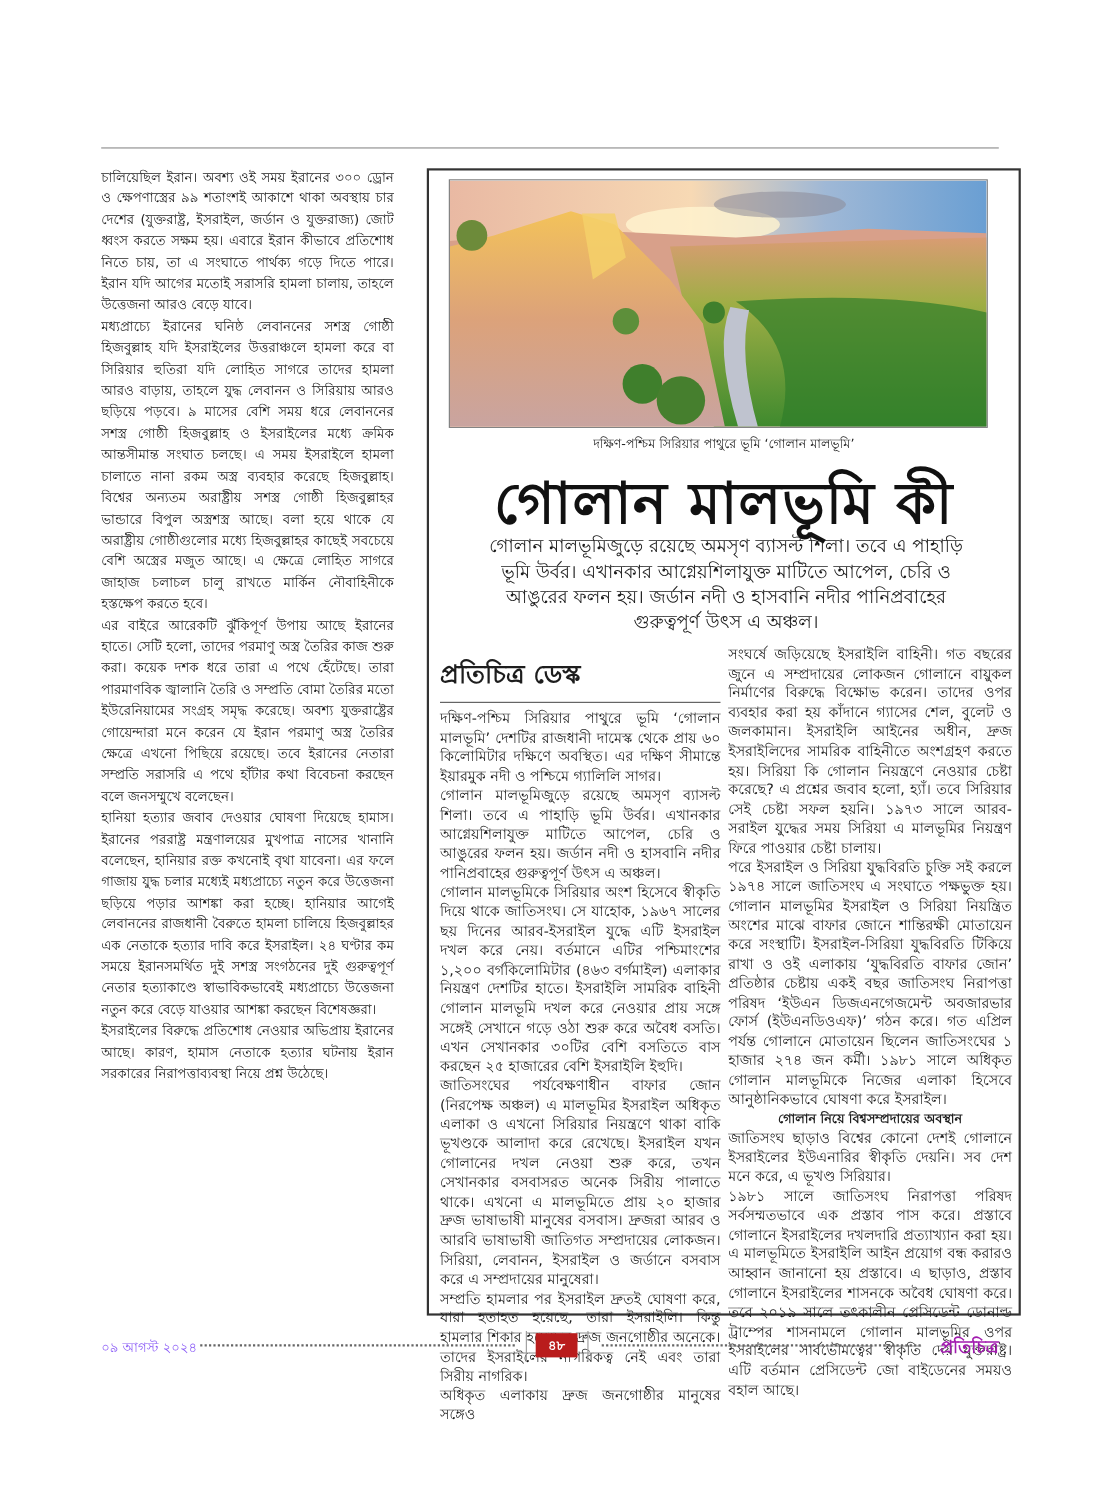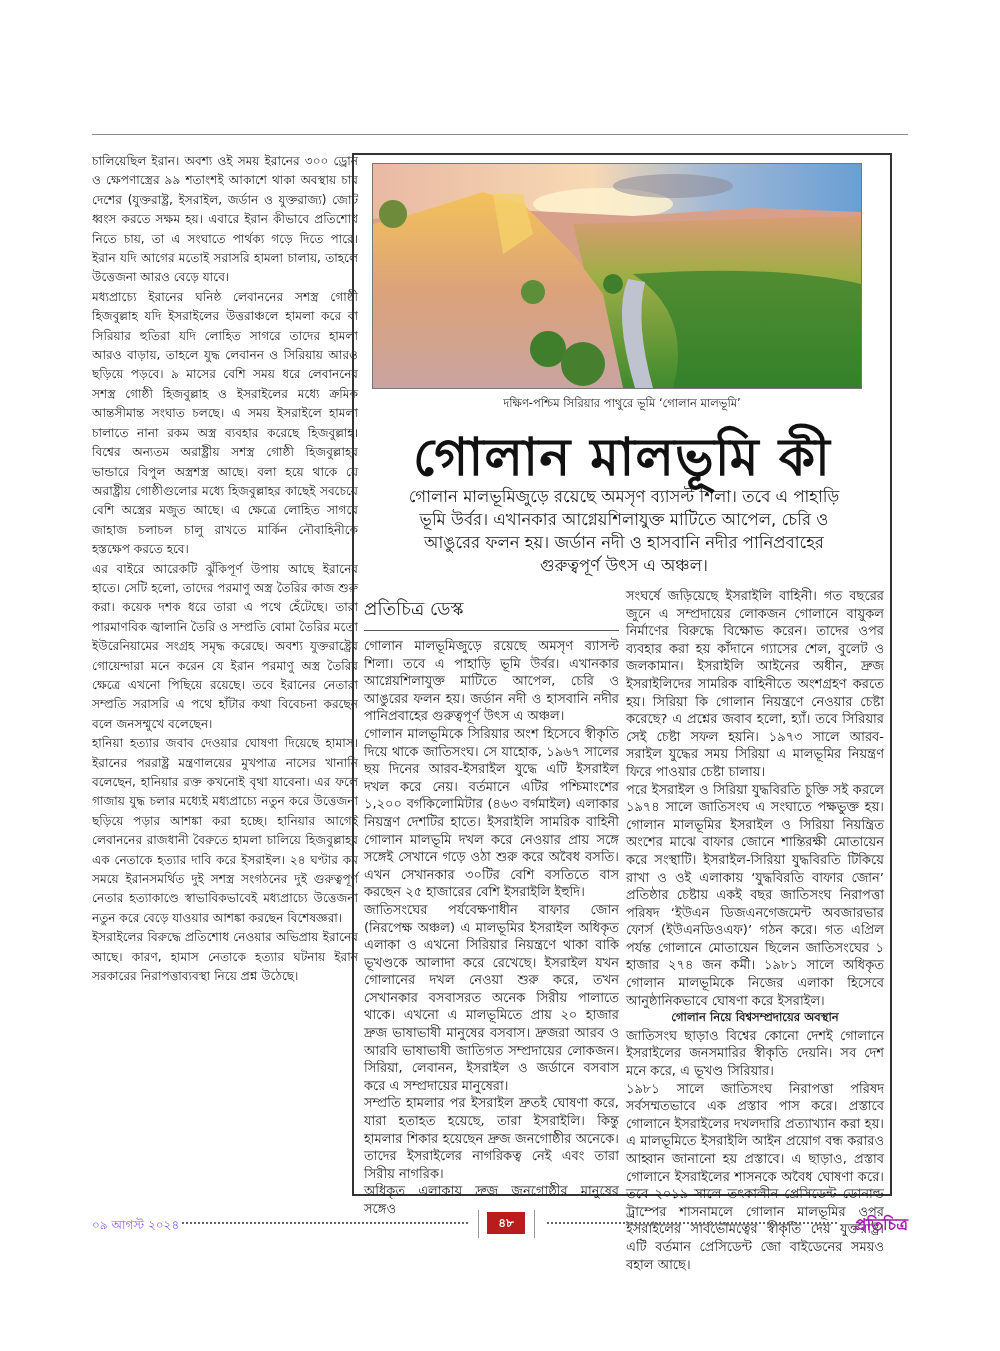--- a/index.html
+++ b/index.html
@@ -5,35 +5,35 @@
   html, body { margin: 0; padding: 0; background: #ffffff; }
   body { width: 1000px; height: 1351px; position: relative; overflow: hidden;
          font-family: "DejaVu Sans", "Liberation Sans", sans-serif; color: #1d1d1d; }
   .top-rule { position: absolute; left: 92px; top: 134px; width: 816px; height: 1px; background: #8a8a8a; }
 
   
   .left-col { position: absolute; left: 92px; top: 152px; width: 266px; }
   .body-p { font-size: 12.1px; line-height: 19.4px; text-align: justify; margin: 0; }
 
   
-  .feature-box { position: absolute; left: 352px; top: 153px; width: 540px; height: 1043px;
+  .feature-box { position: absolute; left: 388px; top: 153px; width: 540px; height: 1043px;
                  border: 2px solid #333; box-sizing: border-box; }
   .photo { position: absolute; left: 18px; top: 8px; width: 488px; height: 224px;
            border: 1px solid #777; overflow: hidden; }
   .photo svg { display: block; width: 100%; height: 100%; }
   .caption { position: absolute; left: 0; width: 100%; top: 240px; text-align: center;
              font-size: 11.5px; color: #222; }
   .headline { position: absolute; left: 0; width: 100%; top: 262px; text-align: center;
               font-size: 52px; font-weight: bold; color: #111; letter-spacing: 1px; }
   .deck { position: absolute; left: 40px; width: 460px; top: 330px; text-align: center;
           font-size: 16.5px; line-height: 23px; color: #1a1a1a; }
 
   .col2 { position: absolute; left: 10px; top: 440px; width: 255px; }
   .col3 { position: absolute; left: 272px; top: 432px; width: 258px; }
-  .byline { font-size: 18px; font-weight: normal; padding-bottom: 4px; border-bottom: 1.5px solid #555;
+  .byline { font-size: 23px; font-weight: bold; padding-bottom: 4px; border-bottom: 1.5px solid #555;
             margin-bottom: 6px; }
   .box-p { font-size: 13px; line-height: 17.6px; text-align: justify; margin: 0; }
   .subhead { font-size: 11.6px; font-weight: bold; text-align: center; margin: 0; line-height: 17.6px; }
 
   
   .footer { position: absolute; left: 92px; top: 1210px; width: 816px; height: 28px; }
   .footer-date { position: absolute; left: 0; top: 6px; font-size: 12px; color: #8b5cf6; }
   .footer-dots-l { position: absolute; left: 90px; top: 12px; width: 286px; border-top: 2px dotted #666; }
   .footer-sep-l { position: absolute; left: 386px; top: 0; width: 1px; height: 28px; background: #999; }
   .page-num { position: absolute; left: 395px; top: 2px; width: 38px; height: 22px; background: #b91c1c;
@@ -91,32 +91,33 @@
       <circle cx="160" cy="128" r="12" fill="#5d8f3a"></circle>
       <circle cx="20" cy="50" r="14" fill="#6d8b3a"></circle>
     </svg>
   </div>
   <div class="caption">দক্ষিণ-পশ্চিম সিরিয়ার পাথুরে ভূমি ‘গোলান মালভূমি’</div>
   <div class="headline">গোলান মালভূমি কী</div>
   <div class="deck">গোলান মালভূমিজুড়ে রয়েছে অমসৃণ ব্যাসল্ট শিলা। তবে এ পাহাড়ি ভূমি উর্বর। এখানকার আগ্নেয়শিলাযুক্ত মাটিতে আপেল, চেরি ও আঙুরের ফলন হয়। জর্ডান নদী ও হাসবানি নদীর পানিপ্রবাহের গুরুত্বপূর্ণ উৎস এ অঞ্চল।</div>
 
   <div class="col2">
     <div class="byline">প্রতিচিত্র ডেস্ক</div>
+    <p class="box-p">দক্ষিণ-পশ্চিম সিরিয়ার পাথুরে ভূমি ‘গোলান মালভূমি’ দেশটির রাজধানী দামেস্ক থেকে প্রায় ৬০ কিলোমিটার দক্ষিণে অবস্থিত। এর দক্ষিণ সীমান্তে ইয়ারমুক নদী ও পশ্চিমে গ্যালিলি সাগর।</p>
     <p class="box-p">গোলান মালভূমিজুড়ে রয়েছে অমসৃণ ব্যাসল্ট শিলা। তবে এ পাহাড়ি ভূমি উর্বর। এখানকার আগ্নেয়শিলাযুক্ত মাটিতে আপেল, চেরি ও আঙুরের ফলন হয়। জর্ডান নদী ও হাসবানি নদীর পানিপ্রবাহের গুরুত্বপূর্ণ উৎস এ অঞ্চল।</p>
     <p class="box-p">গোলান মালভূমিকে সিরিয়ার অংশ হিসেবে স্বীকৃতি দিয়ে থাকে জাতিসংঘ। সে যাহোক, ১৯৬৭ সালের ছয় দিনের আরব-ইসরাইল যুদ্ধে এটি ইসরাইল দখল করে নেয়। বর্তমানে এটির পশ্চিমাংশের ১,২০০ বর্গকিলোমিটার (৪৬৩ বর্গমাইল) এলাকার নিয়ন্ত্রণ দেশটির হাতে। ইসরাইলি সামরিক বাহিনী গোলান মালভূমি দখল করে নেওয়ার প্রায় সঙ্গে সঙ্গেই সেখানে গড়ে ওঠা শুরু করে অবৈধ বসতি। এখন সেখানকার ৩০টির বেশি বসতিতে বাস করছেন ২৫ হাজারের বেশি ইসরাইলি ইহুদি।</p>
     <p class="box-p">জাতিসংঘের পর্যবেক্ষণাধীন বাফার জোন (নিরপেক্ষ অঞ্চল) এ মালভূমির ইসরাইল অধিকৃত এলাকা ও এখনো সিরিয়ার নিয়ন্ত্রণে থাকা বাকি ভূখণ্ডকে আলাদা করে রেখেছে। ইসরাইল যখন গোলানের দখল নেওয়া শুরু করে, তখন সেখানকার বসবাসরত অনেক সিরীয় পালাতে থাকে। এখনো এ মালভূমিতে প্রায় ২০ হাজার দ্রুজ ভাষাভাষী মানুষের বসবাস। দ্রুজরা আরব ও আরবি ভাষাভাষী জাতিগত সম্প্রদায়ের লোকজন। সিরিয়া, লেবানন, ইসরাইল ও জর্ডানে বসবাস করে এ সম্প্রদায়ের মানুষেরা।</p>
     <p class="box-p">সম্প্রতি হামলার পর ইসরাইল দ্রুতই ঘোষণা করে, যারা হতাহত হয়েছে, তারা ইসরাইলি। কিন্তু হামলার শিকার হয়েছেন দ্রুজ জনগোষ্ঠীর অনেকে। তাদের ইসরাইলের নাগরিকত্ব নেই এবং তারা সিরীয় নাগরিক।</p>
     <p class="box-p">অধিকৃত এলাকায় দ্রুজ জনগোষ্ঠীর মানুষের সঙ্গেও</p>
   </div>
 
   <div class="col3">
     <p class="box-p">সংঘর্ষে জড়িয়েছে ইসরাইলি বাহিনী। গত বছরের জুনে এ সম্প্রদায়ের লোকজন গোলানে বায়ুকল নির্মাণের বিরুদ্ধে বিক্ষোভ করেন। তাদের ওপর ব্যবহার করা হয় কাঁদানে গ্যাসের শেল, বুলেট ও জলকামান। ইসরাইলি আইনের অধীন, দ্রুজ ইসরাইলিদের সামরিক বাহিনীতে অংশগ্রহণ করতে হয়। সিরিয়া কি গোলান নিয়ন্ত্রণে নেওয়ার চেষ্টা করেছে? এ প্রশ্নের জবাব হলো, হ্যাঁ। তবে সিরিয়ার সেই চেষ্টা সফল হয়নি। ১৯৭৩ সালে আরব-সরাইল যুদ্ধের সময় সিরিয়া এ মালভূমির নিয়ন্ত্রণ ফিরে পাওয়ার চেষ্টা চালায়।</p>
     <p class="box-p">পরে ইসরাইল ও সিরিয়া যুদ্ধবিরতি চুক্তি সই করলে ১৯৭৪ সালে জাতিসংঘ এ সংঘাতে পক্ষভুক্ত হয়। গোলান মালভূমির ইসরাইল ও সিরিয়া নিয়ন্ত্রিত অংশের মাঝে বাফার জোনে শান্তিরক্ষী মোতায়েন করে সংস্থাটি। ইসরাইল-সিরিয়া যুদ্ধবিরতি টিকিয়ে রাখা ও ওই এলাকায় ‘যুদ্ধবিরতি বাফার জোন’ প্রতিষ্ঠার চেষ্টায় একই বছর জাতিসংঘ নিরাপত্তা পরিষদ ‘ইউএন ডিজএনগেজমেন্ট অবজারভার ফোর্স (ইউএনডিওএফ)’ গঠন করে। গত এপ্রিল পর্যন্ত গোলানে মোতায়েন ছিলেন জাতিসংঘের ১ হাজার ২৭৪ জন কর্মী। ১৯৮১ সালে অধিকৃত গোলান মালভূমিকে নিজের এলাকা হিসেবে আনুষ্ঠানিকভাবে ঘোষণা করে ইসরাইল।</p>
     <p class="subhead">গোলান নিয়ে বিশ্বসম্প্রদায়ের অবস্থান</p>
-    <p class="box-p">জাতিসংঘ ছাড়াও বিশ্বের কোনো দেশই গোলানে ইসরাইলের জনসমারির স্বীকৃতি দেয়নি। সব দেশ মনে করে, এ ভূখণ্ড সিরিয়ার।</p>
+    <p class="box-p">জাতিসংঘ ছাড়াও বিশ্বের কোনো দেশই গোলানে ইসরাইলের ইউএনারির স্বীকৃতি দেয়নি। সব দেশ মনে করে, এ ভূখণ্ড সিরিয়ার।</p>
     <p class="box-p">১৯৮১ সালে জাতিসংঘ নিরাপত্তা পরিষদ সর্বসম্মতভাবে এক প্রস্তাব পাস করে। প্রস্তাবে গোলানে ইসরাইলের দখলদারি প্রত্যাখ্যান করা হয়। এ মালভূমিতে ইসরাইলি আইন প্রয়োগ বন্ধ করারও আহ্বান জানানো হয় প্রস্তাবে। এ ছাড়াও, প্রস্তাব গোলানে ইসরাইলের শাসনকে অবৈধ ঘোষণা করে। তবে ২০১৯ সালে তৎকালীন প্রেসিডেন্ট ডোনাল্ড ট্রাম্পের শাসনামলে গোলান মালভূমির ওপর ইসরাইলের সার্বভৌমত্বের স্বীকৃতি দেয় যুক্তরাষ্ট্র। এটি বর্তমান প্রেসিডেন্ট জো বাইডেনের সময়ও বহাল আছে।</p>
   </div>
 </div>
 
 <div class="footer">
   <span class="footer-date">০৯ আগস্ট ২০২৪</span>
   <div class="footer-dots-l"></div>
   <div class="footer-sep-l"></div>
   <div class="page-num">৪৮</div>
   <div class="footer-sep-r"></div>

